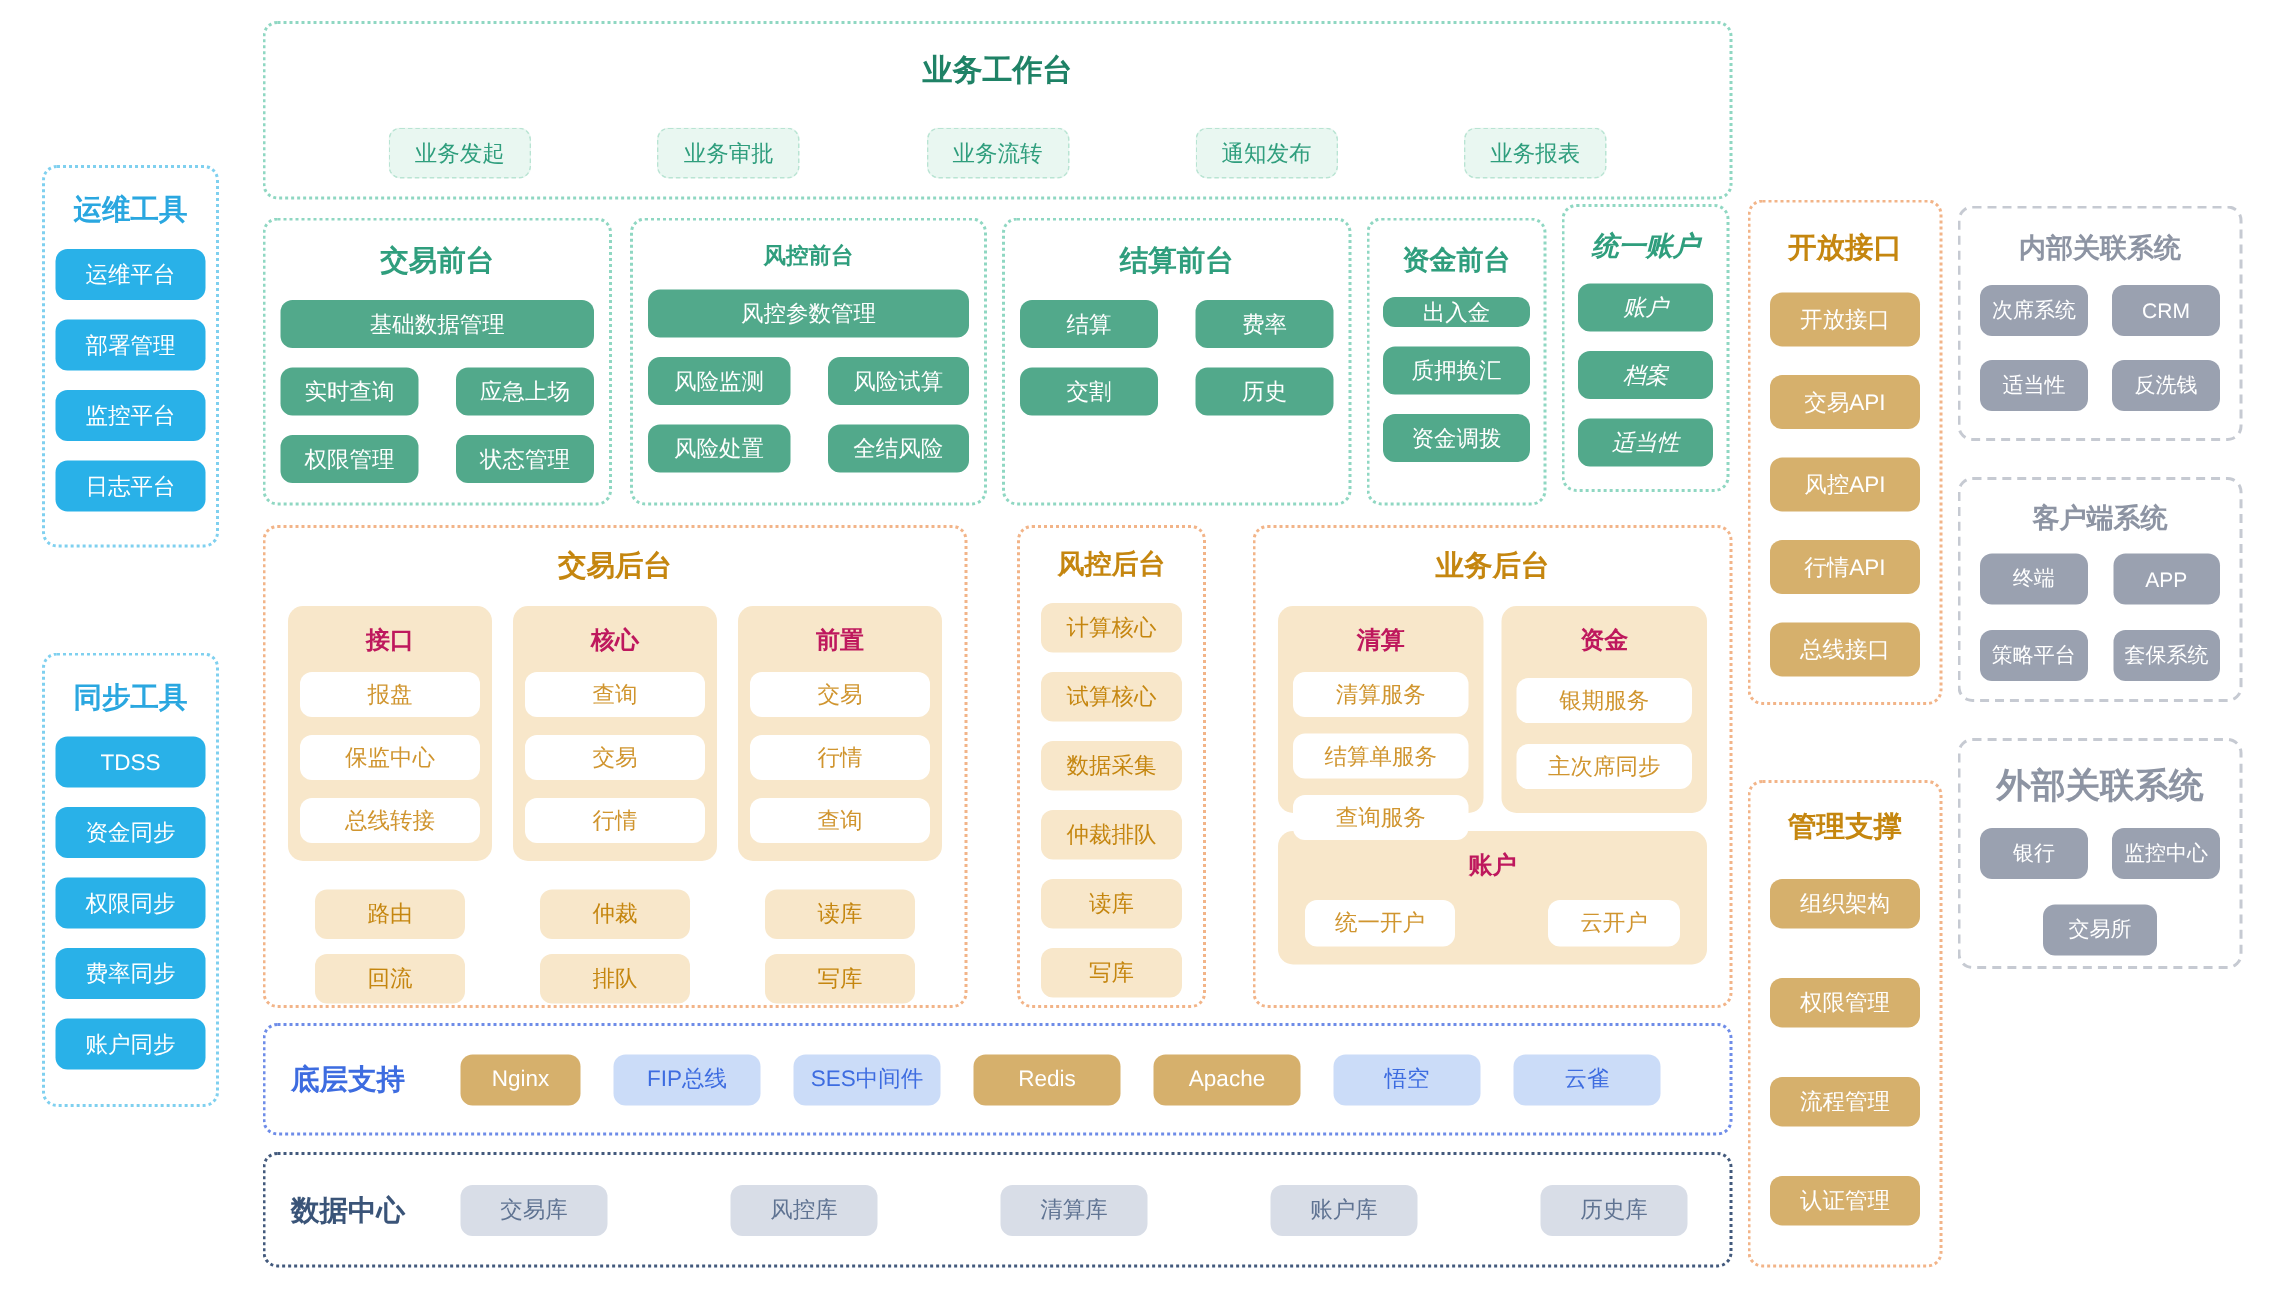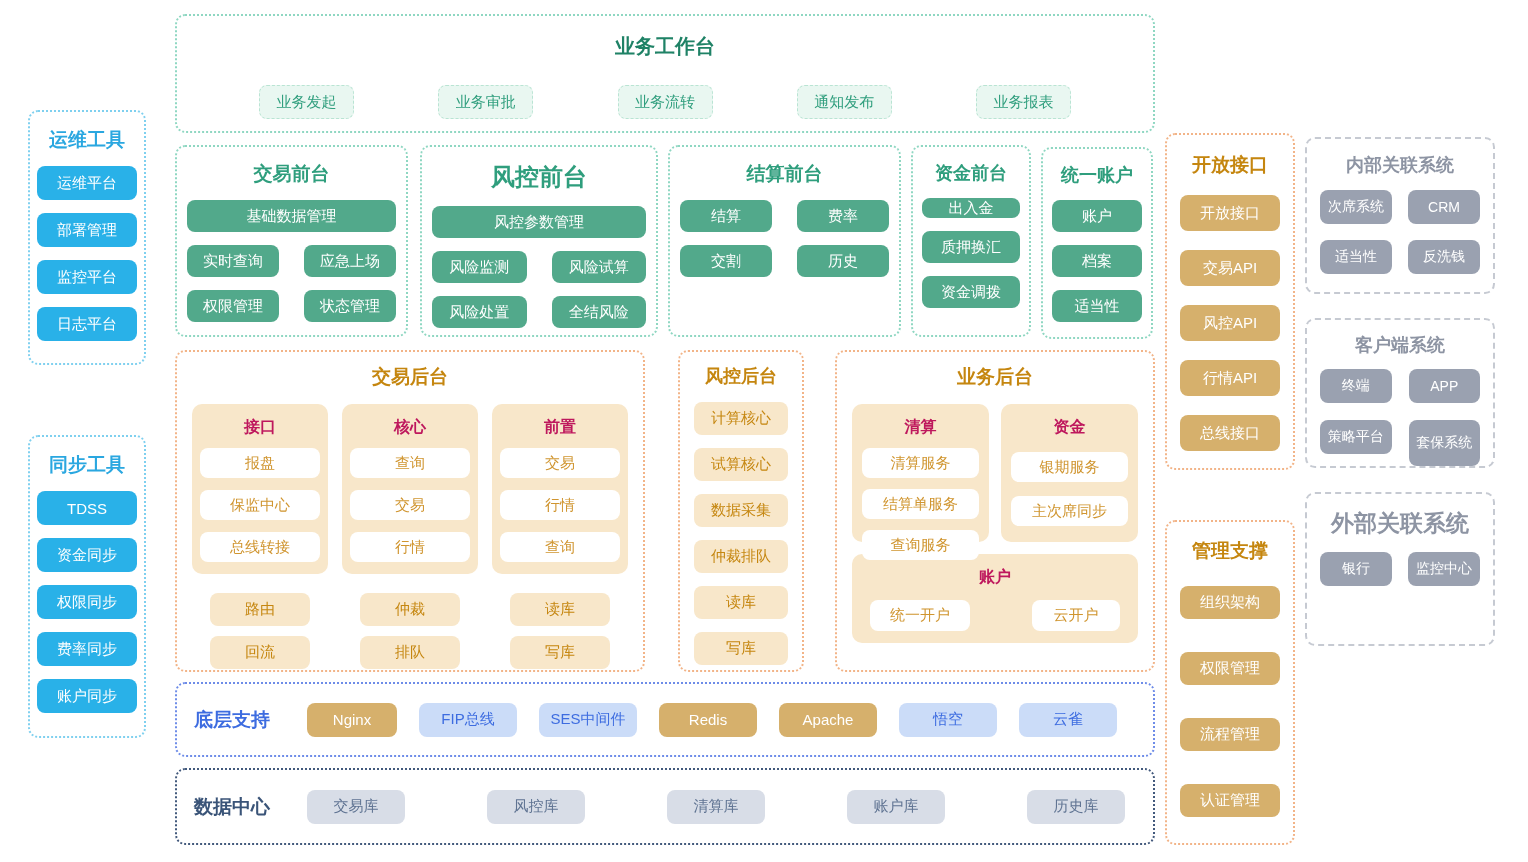--- a/index.html
+++ b/index.html
@@ -78,21 +78,21 @@
     <div class="btn btn-green" style="height:32px;margin:13px 10px 0;">基础数据管理</div>
     <div class="grid2" style="gap:13px 25px;padding:0 10px;margin-top:13px;">
       <div class="btn btn-green" style="height:32px;">实时查询</div>
       <div class="btn btn-green" style="height:32px;">应急上场</div>
       <div class="btn btn-green" style="height:32px;">权限管理</div>
       <div class="btn btn-green" style="height:32px;">状态管理</div>
     </div>
   </div>
 
   <div class="panel b-teal" style="left:420px;top:145px;width:238px;height:192px;">
-    <div class="ptitle t-green" style="font-size:24px;margin-top:14px;">风控前台</div>
+    <div class="ptitle t-green" style="font-size:15px;margin-top:14px;">风控前台</div>
     <div class="btn btn-green" style="height:32px;margin:13px 10px 0;">风控参数管理</div>
     <div class="grid2" style="gap:13px 25px;padding:0 10px;margin-top:13px;">
       <div class="btn btn-green" style="height:32px;">风险监测</div>
       <div class="btn btn-green" style="height:32px;">风险试算</div>
       <div class="btn btn-green" style="height:32px;">风险处置</div>
       <div class="btn btn-green" style="height:32px;">全结风险</div>
     </div>
   </div>
 
   <div class="panel b-teal" style="left:668px;top:145px;width:233px;height:192px;">
@@ -107,21 +107,21 @@
 
   <div class="panel b-teal" style="left:911px;top:145px;width:120px;height:192px;">
     <div class="ptitle t-green" style="font-size:18px;margin-top:14px;">资金前台</div>
     <div class="stack" style="margin-top:13px;gap:13px;padding:0 9px;align-self:stretch;">
       <div class="btn btn-green" style="height:20px;width:100%;">出入金</div>
       <div class="btn btn-green" style="height:32px;width:100%;">质押换汇</div>
       <div class="btn btn-green" style="height:32px;width:100%;">资金调拨</div>
     </div>
   </div>
 
-  <div class="panel b-teal" style="left:1041px;top:147px;width:112px;height:192px;">
+  <div class="panel b-teal" style="left:1041px;top:136px;width:112px;height:192px;font-style:italic;">
     <div class="ptitle t-green" style="font-size:18px;margin-top:14px;">统一账户</div>
     <div class="stack" style="margin-top:13px;gap:13px;padding:0 9px;align-self:stretch;">
       <div class="btn btn-green" style="height:32px;width:100%;">账户</div>
       <div class="btn btn-green" style="height:32px;width:100%;">档案</div>
       <div class="btn btn-green" style="height:32px;width:100%;">适当性</div>
     </div>
   </div>
 
   <div class="panel b-orange" style="left:175px;top:350px;width:470px;height:322px;">
     <div class="ptitle t-orange" style="font-size:19px;margin-top:12px;">交易后台</div>
@@ -200,21 +200,21 @@
         <div class="btn btn-white" style="height:31px;width:100px;">统一开户</div>
         <div class="btn btn-white" style="height:31px;width:88px;">云开户</div>
       </div>
     </div>
   </div>
 
   <div class="panel b-royal" style="left:175px;top:682px;width:980px;height:75px;">
     <div class="wrow" style="height:100%;padding-left:17px;">
       <div class="ptitle t-royal" style="font-size:19px;width:113px;text-align:left;">底层支持</div>
       <div style="display:flex;gap:22px;">
-        <div class="btn btn-gold" style="width:90px;height:34px;">Nginx</div>
+        <div class="btn btn-gold" style="width:80px;height:34px;">Nginx</div>
         <div class="btn btn-lblue" style="width:98px;height:34px;">FIP总线</div>
         <div class="btn btn-lblue" style="width:98px;height:34px;">SES中间件</div>
         <div class="btn btn-gold" style="width:98px;height:34px;">Redis</div>
         <div class="btn btn-gold" style="width:98px;height:34px;">Apache</div>
         <div class="btn btn-lblue" style="width:98px;height:34px;">悟空</div>
         <div class="btn btn-lblue" style="width:98px;height:34px;">云雀</div>
       </div>
     </div>
   </div>
 
@@ -261,25 +261,28 @@
       <div class="btn btn-gray" style="height:34px;">反洗钱</div>
     </div>
   </div>
 
   <div class="panel b-gray" style="left:1305px;top:318px;width:190px;height:150px;">
     <div class="ptitle t-gray" style="font-size:18px;margin-top:13px;">客户端系统</div>
     <div class="grid2" style="gap:17px;padding:0 13px;margin-top:12px;">
       <div class="btn btn-gray" style="height:34px;">终端</div>
       <div class="btn btn-gray" style="height:34px;">APP</div>
       <div class="btn btn-gray" style="height:34px;">策略平台</div>
-      <div class="btn btn-gray" style="height:46px;">套保系统</div>
+      <div class="btn btn-gray" style="height:34px;">套保系统</div>
     </div>
   </div>
 
   <div class="panel b-gray" style="left:1305px;top:492px;width:190px;height:154px;">
     <div class="ptitle t-gray" style="font-size:23px;margin-top:14px;">外部关联系统</div>
     <div class="grid2" style="gap:16px;padding:0 13px;margin-top:13px;">
       <div class="btn btn-gray" style="height:34px;">银行</div>
       <div class="btn btn-gray" style="height:34px;">监控中心</div>
     </div>
+    <div style="display:flex;justify-content:center;margin-top:17px;">
+      <div class="btn btn-gray" style="height:34px;width:76px;">交易所</div>
+    </div>
   </div>
 
 </div>
 
 </body></html>

